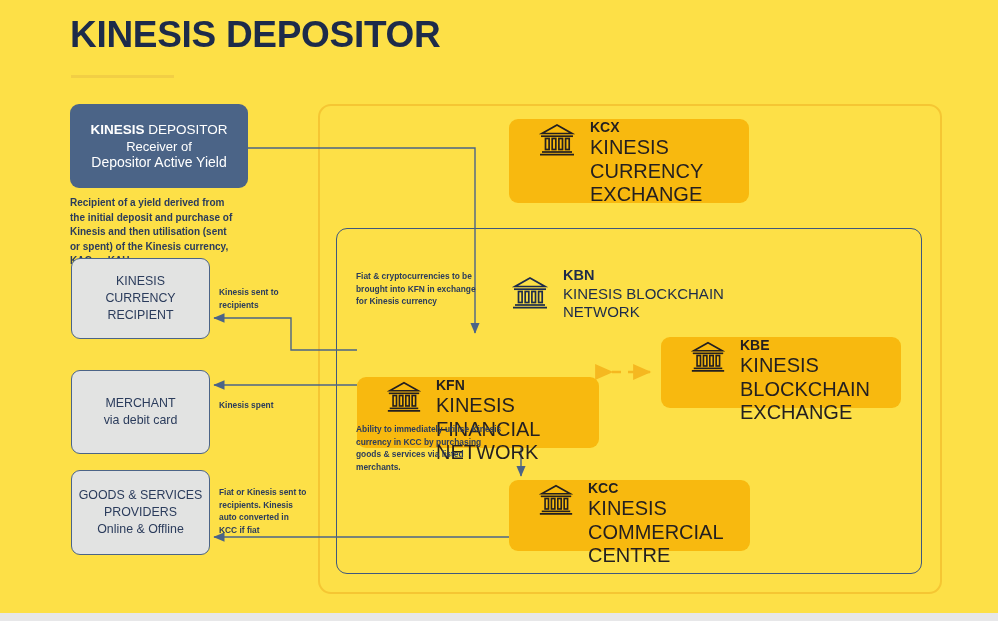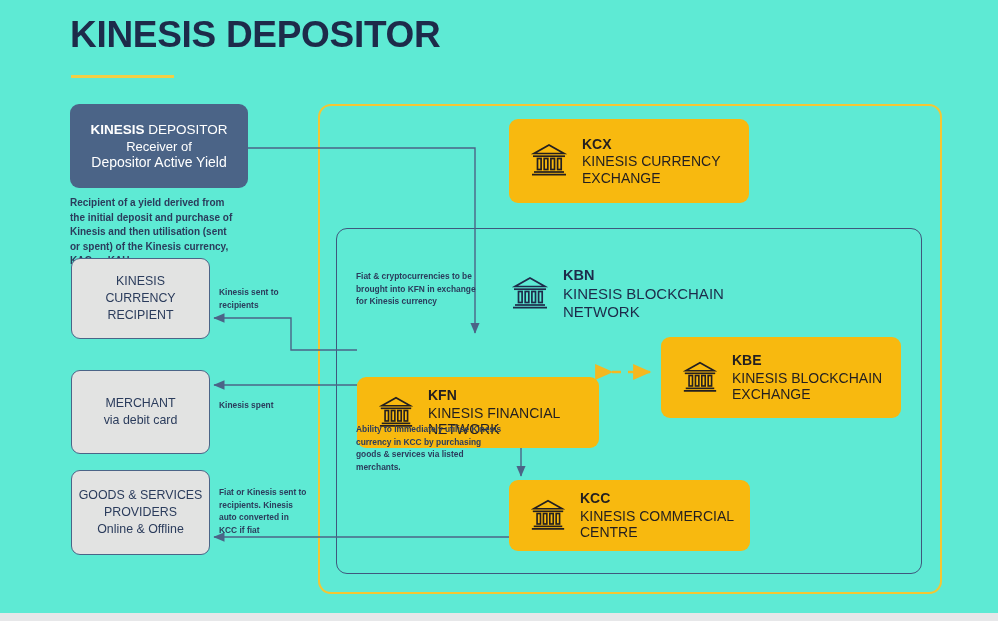--- a/index.html
+++ b/index.html
@@ -2,21 +2,21 @@
 <html><head>
 <meta charset="utf-8">
 <style>
   html,body{margin:0;padding:0;}
   body{
     width:998px;height:621px;
     background:#ffffff;
     font-family:"Liberation Sans", sans-serif;
     overflow:hidden;
   }
-  #stage{position:relative;width:998px;height:621px;background:#5eead4;overflow:hidden;}
+  #stage{position:relative;width:998px;height:621px;background:#fde047;overflow:hidden;}
 
   
   .bottom-strip{position:absolute;left:0;top:613px;width:998px;height:8px;background:#e7e7e9;}
 
   
   .page-title{
     position:absolute;left:70px;top:14px;
     font-size:37px;font-weight:bold;letter-spacing:-0.3px;
     color:#1d2b4a;white-space:nowrap;
   }
@@ -55,30 +55,30 @@
     display:flex;flex-direction:column;align-items:center;justify-content:center;
     text-align:center;color:#2b3c5c;font-size:12.4px;line-height:1.35;
   }
   #box-recipient{left:71px;top:258px;width:137px;height:79px;}
   #box-merchant{left:71px;top:370px;width:137px;height:82px;}
   #box-goods{left:71px;top:470px;width:137px;height:83px;}
 
   
   .amber-card{
     position:absolute;background:#f8b90f;border-radius:9px;
-    display:flex;align-items:center;padding-left:20px;box-sizing:border-box;
+    display:flex;padding-left:28px;box-sizing:border-box;
   }
   #card-kcx{left:509px;top:119px;width:240px;height:84px;}
   #card-kfn{left:357px;top:337px;width:242px;height:71px;margin-top:40px;}
-  #card-kbe{left:661px;top:337px;width:240px;height:81px;}
+  #card-kbe{left:661px;top:337px;width:240px;height:71px;}
   #card-kcc{left:509px;top:480px;width:241px;height:71px;}
 
   .amber-card .txt{margin-left:13px;color:#231f20;line-height:1.17;}
   .amber-card .code{font-size:14px;font-weight:bold;margin-bottom:1px;}
-  .amber-card .name{font-size:14px;font-weight:normal;}
+  .amber-card .name{font-size:20px;font-weight:normal;}
 
   
   .kbn-label{position:absolute;left:510px;top:267px;display:flex;align-items:center;}
   .kbn-label .txt{margin-left:13px;color:#1d2b4a;line-height:1.17;}
   .kbn-label .code{font-size:14.5px;font-weight:bold;margin-bottom:1px;}
   .kbn-label .name{font-size:15px;}
 
   
   .bank-icon{flex:0 0 auto;}
 

